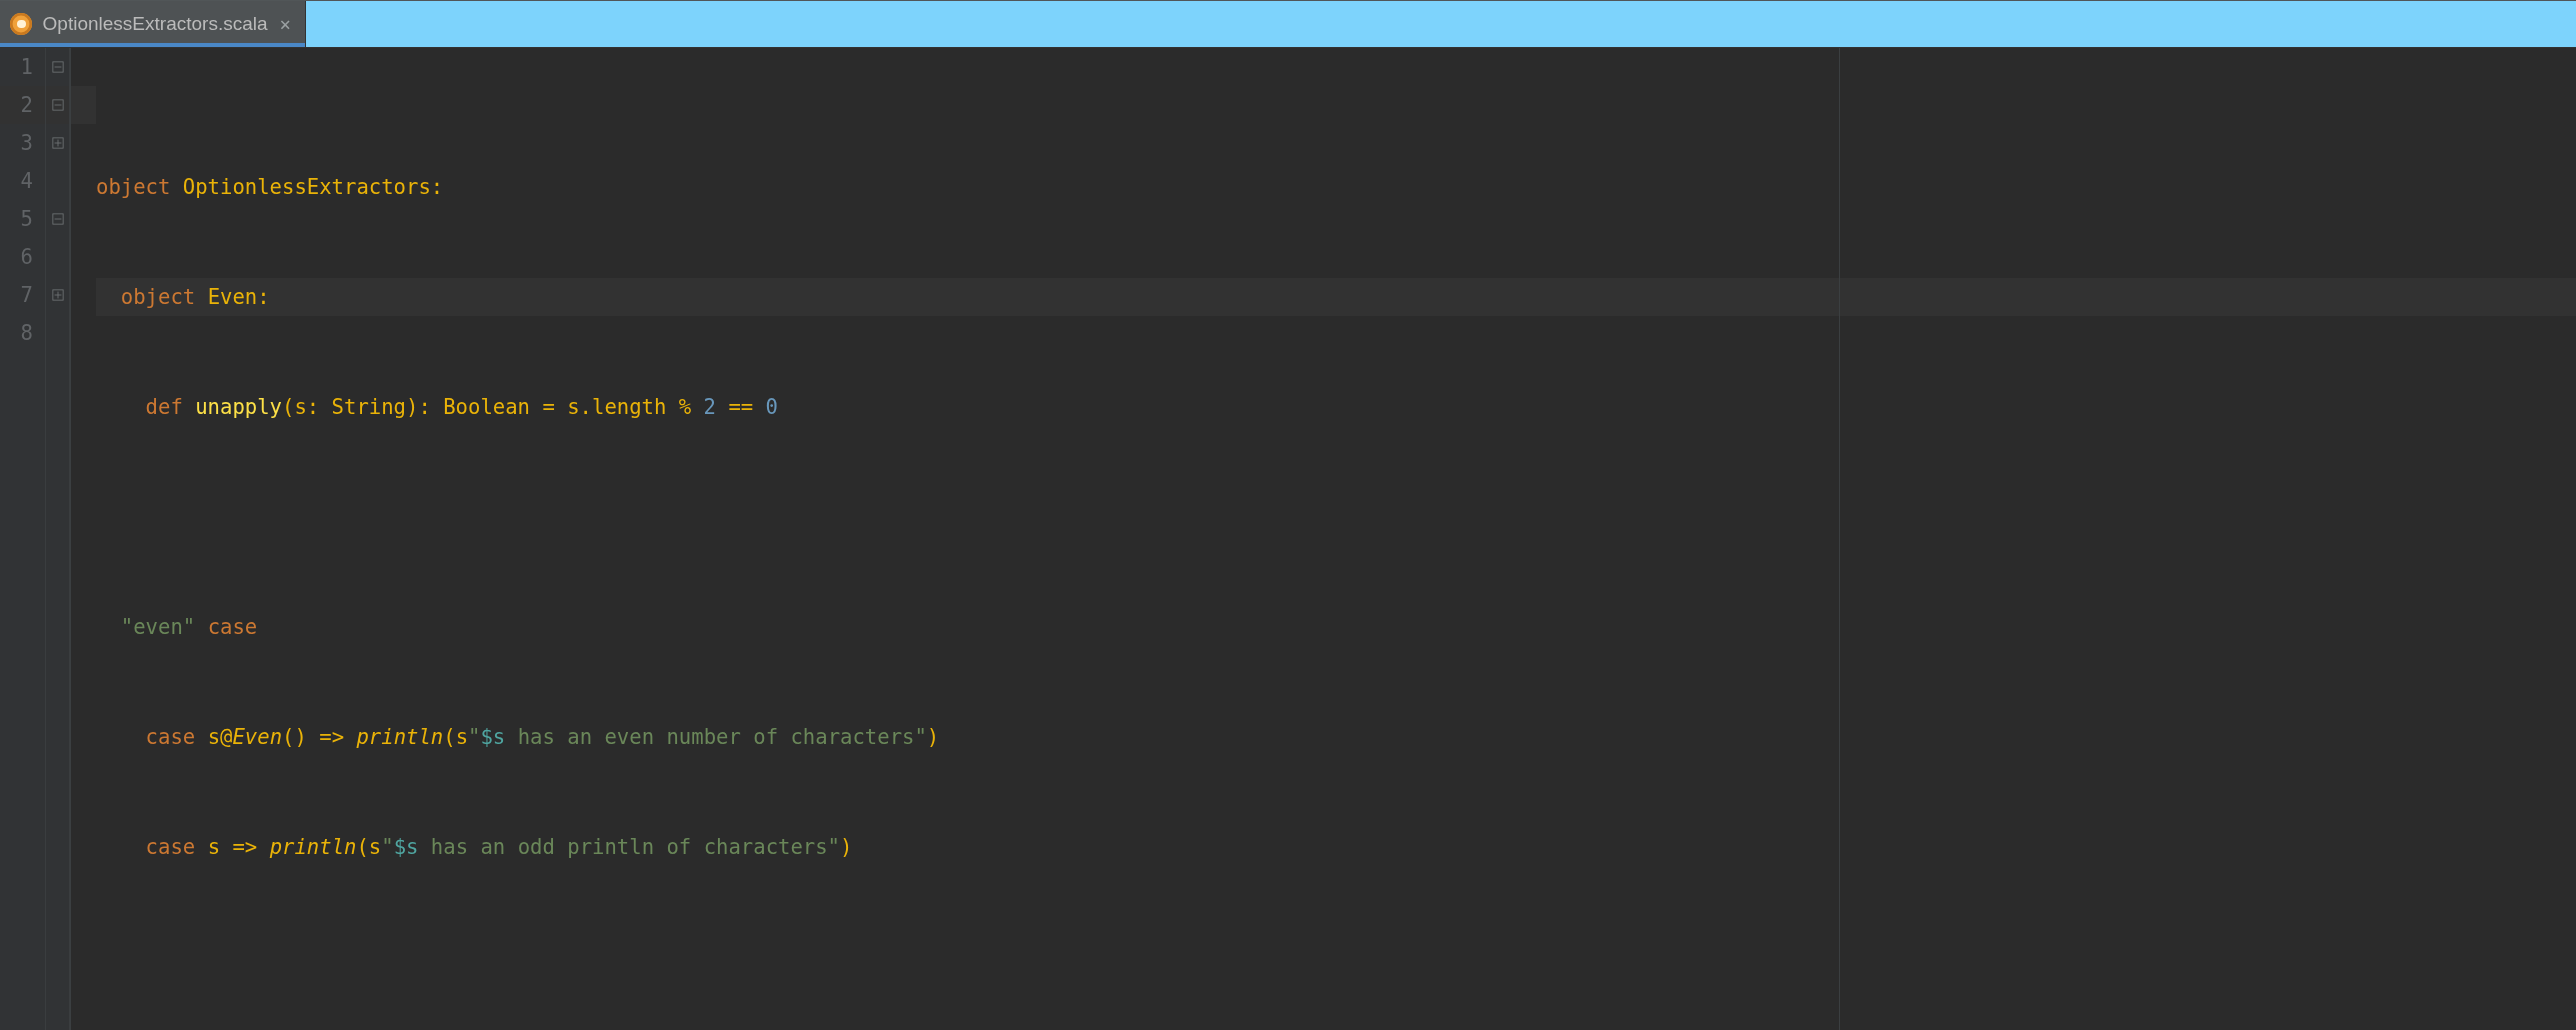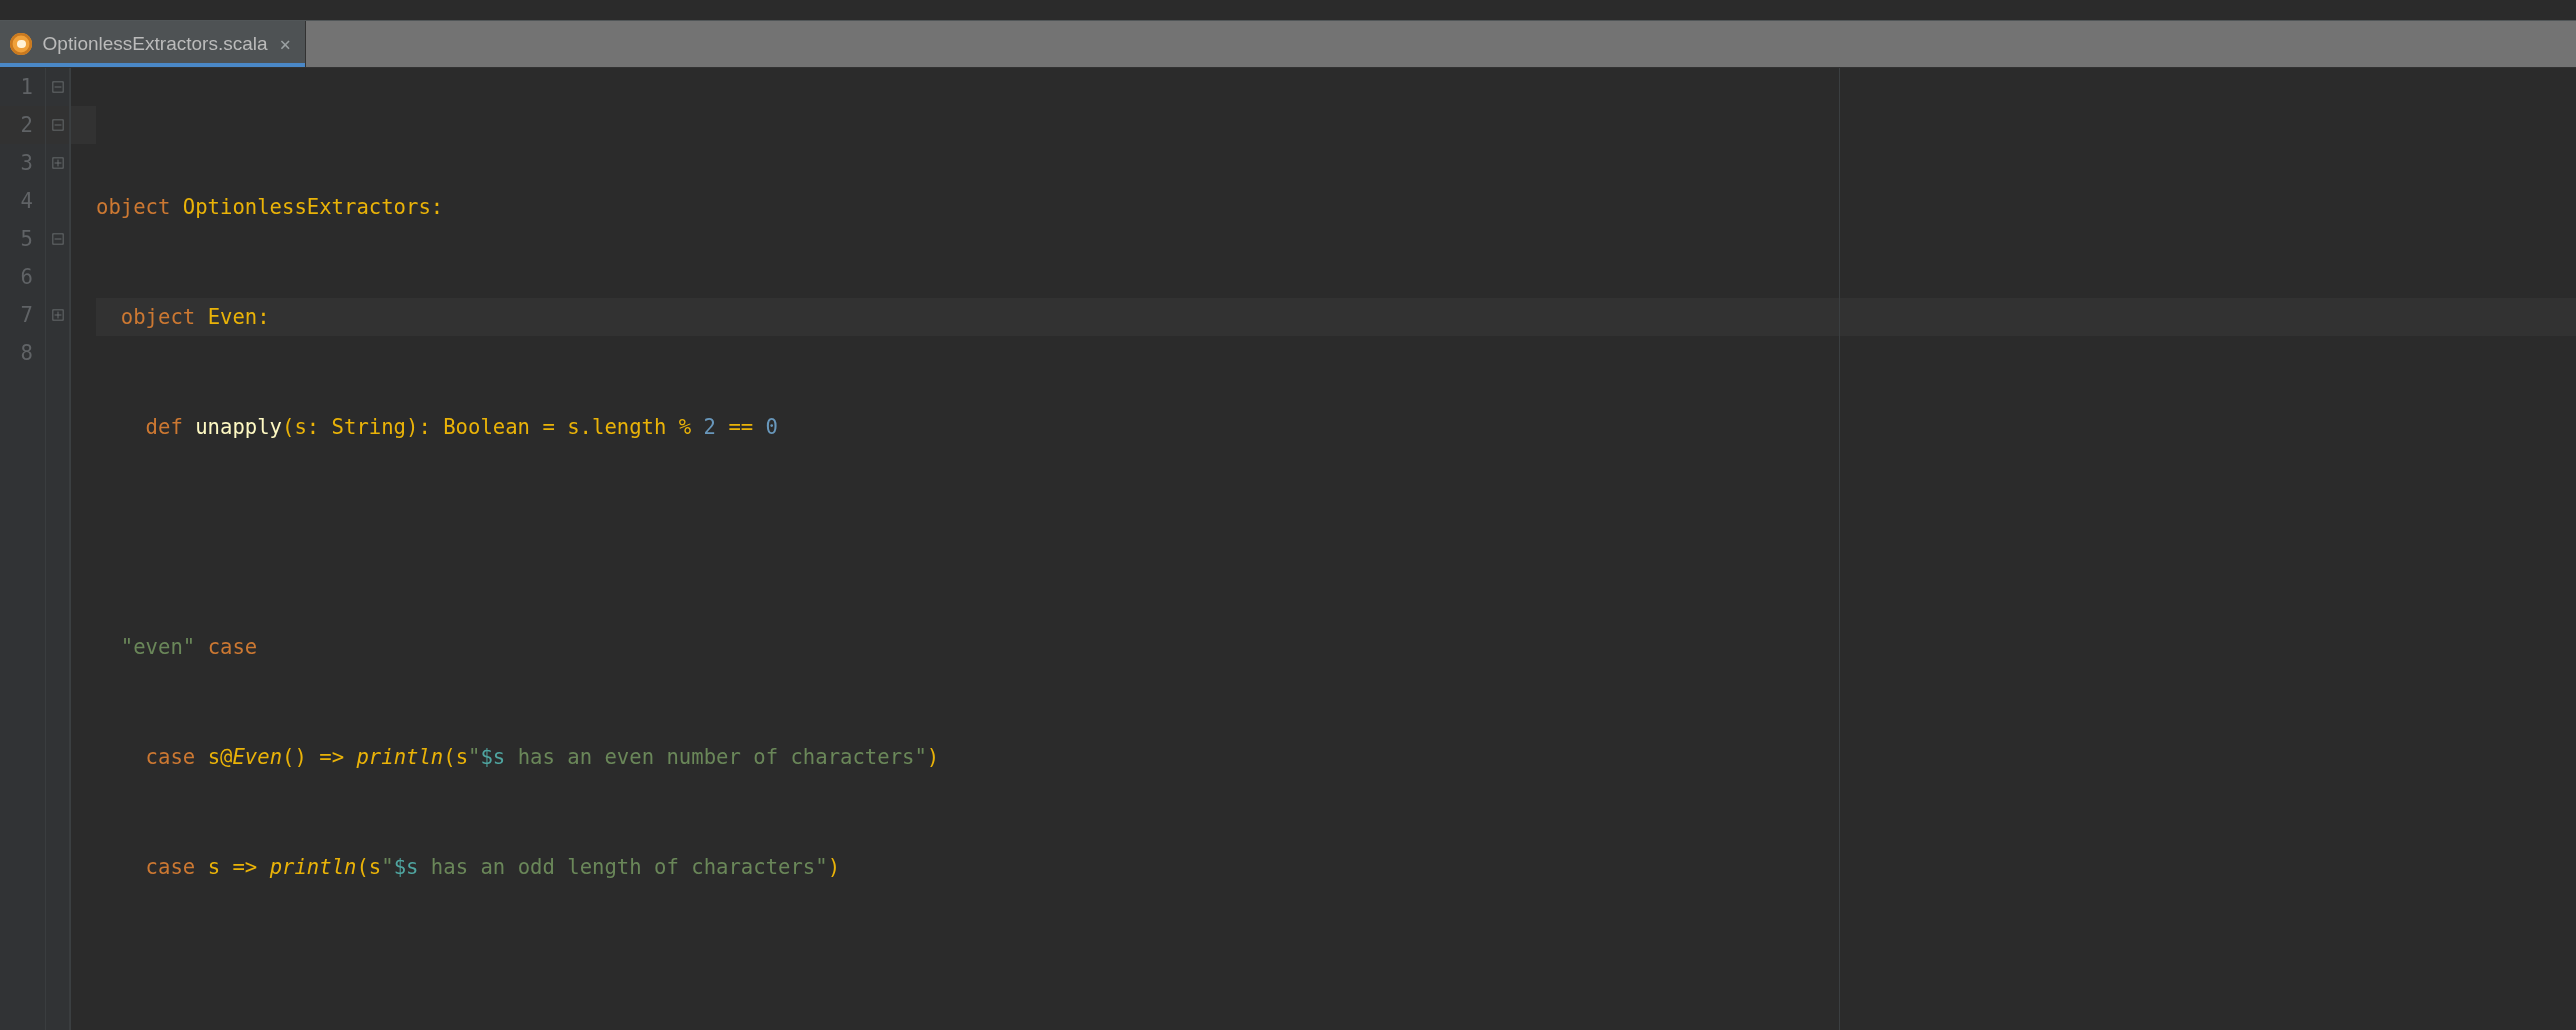--- a/index.html
+++ b/index.html
@@ -8,26 +8,25 @@
     background: #2b2b2b;
     font-family: "Menlo", "Consolas", "DejaVu Sans Mono", monospace;
     font-size: 20.6px;
     color: #a9b7c6;
     overflow: hidden;
   }
 
   
   .tabbar {
     height: 48px;
-    background: #737373;
+    background: #7dd3fc;
     border-top: 1.7px solid #515658;
     border-bottom: 0.9px solid #323232;
     display: flex;
     align-items: stretch;
-    margin-top: 20px;
   }
   .tab {
     display: flex;
     align-items: center;
     gap: 10.3px;
     padding: 0 12px 0 10.3px;
     background: #4e5254;
     border-right: 0.9px solid #323232;
     position: relative;
     cursor: pointer;
@@ -129,21 +128,21 @@
   .fold svg { display: block; }
 
   .line.current { background: #323232; }
   .ln.current   { background: #323232; }
   .fold.current { background: #323232; }
   .indent-strip .seg { height: 38px; }
   .indent-strip .seg.current { background: #323232; }
 
   
   .kw   { color: #cc7832; }
-  .fn   { color: #fef9c3; }
+  .fn   { color: #fde047; }
   .str  { color: #6a8759; }
   .num  { color: #6897bb; }
   .tpar { color: #4fa5a0; }
   .ital { font-style: italic; }
   .txt  { color: #eab308; }
 </style>
 </head>
 <body>
 
 <div class="tabbar">
@@ -226,18 +225,18 @@
     <div class="line current"><span class="txt">  </span><span class="kw">object</span><span class="txt"> </span><span class="txt">Even</span><span class="txt">:</span></div>
     
     <div class="line"><span class="txt">    </span><span class="kw">def</span><span class="txt"> </span><span class="fn">unapply</span><span class="txt">(s: String): Boolean = s.length % </span><span class="num">2</span><span class="txt"> == </span><span class="num">0</span></div>
     
     <div class="line"></div>
     
     <div class="line"><span class="txt">  </span><span class="str">"even"</span><span class="txt"> </span><span class="kw">case</span></div>
     
     <div class="line"><span class="txt">    </span><span class="kw">case</span><span class="txt"> </span><span class="txt">s@</span><span class="txt ital">Even</span><span class="txt">() =&gt; </span><span class="txt ital">println</span><span class="txt">(</span><span class="txt">s</span><span class="str">"</span><span class="tpar">$s</span><span class="str"> has an even number of characters"</span><span class="txt">)</span></div>
     
-    <div class="line"><span class="txt">    </span><span class="kw">case</span><span class="txt"> </span><span class="txt">s</span><span class="txt"> =&gt; </span><span class="txt ital">println</span><span class="txt">(</span><span class="txt">s</span><span class="str">"</span><span class="tpar">$s</span><span class="str"> has an odd length of characters"</span><span class="txt">)</span></div>
+    <div class="line"><span class="txt">    </span><span class="kw">case</span><span class="txt"> </span><span class="txt">s</span><span class="txt"> =&gt; </span><span class="txt ital">println</span><span class="txt">(</span><span class="txt">s</span><span class="str">"</span><span class="tpar">$s</span><span class="str"> has an odd println of characters"</span><span class="txt">)</span></div>
     
     <div class="line"></div>
   </div>
 </div>
 
 
 </body></html>

